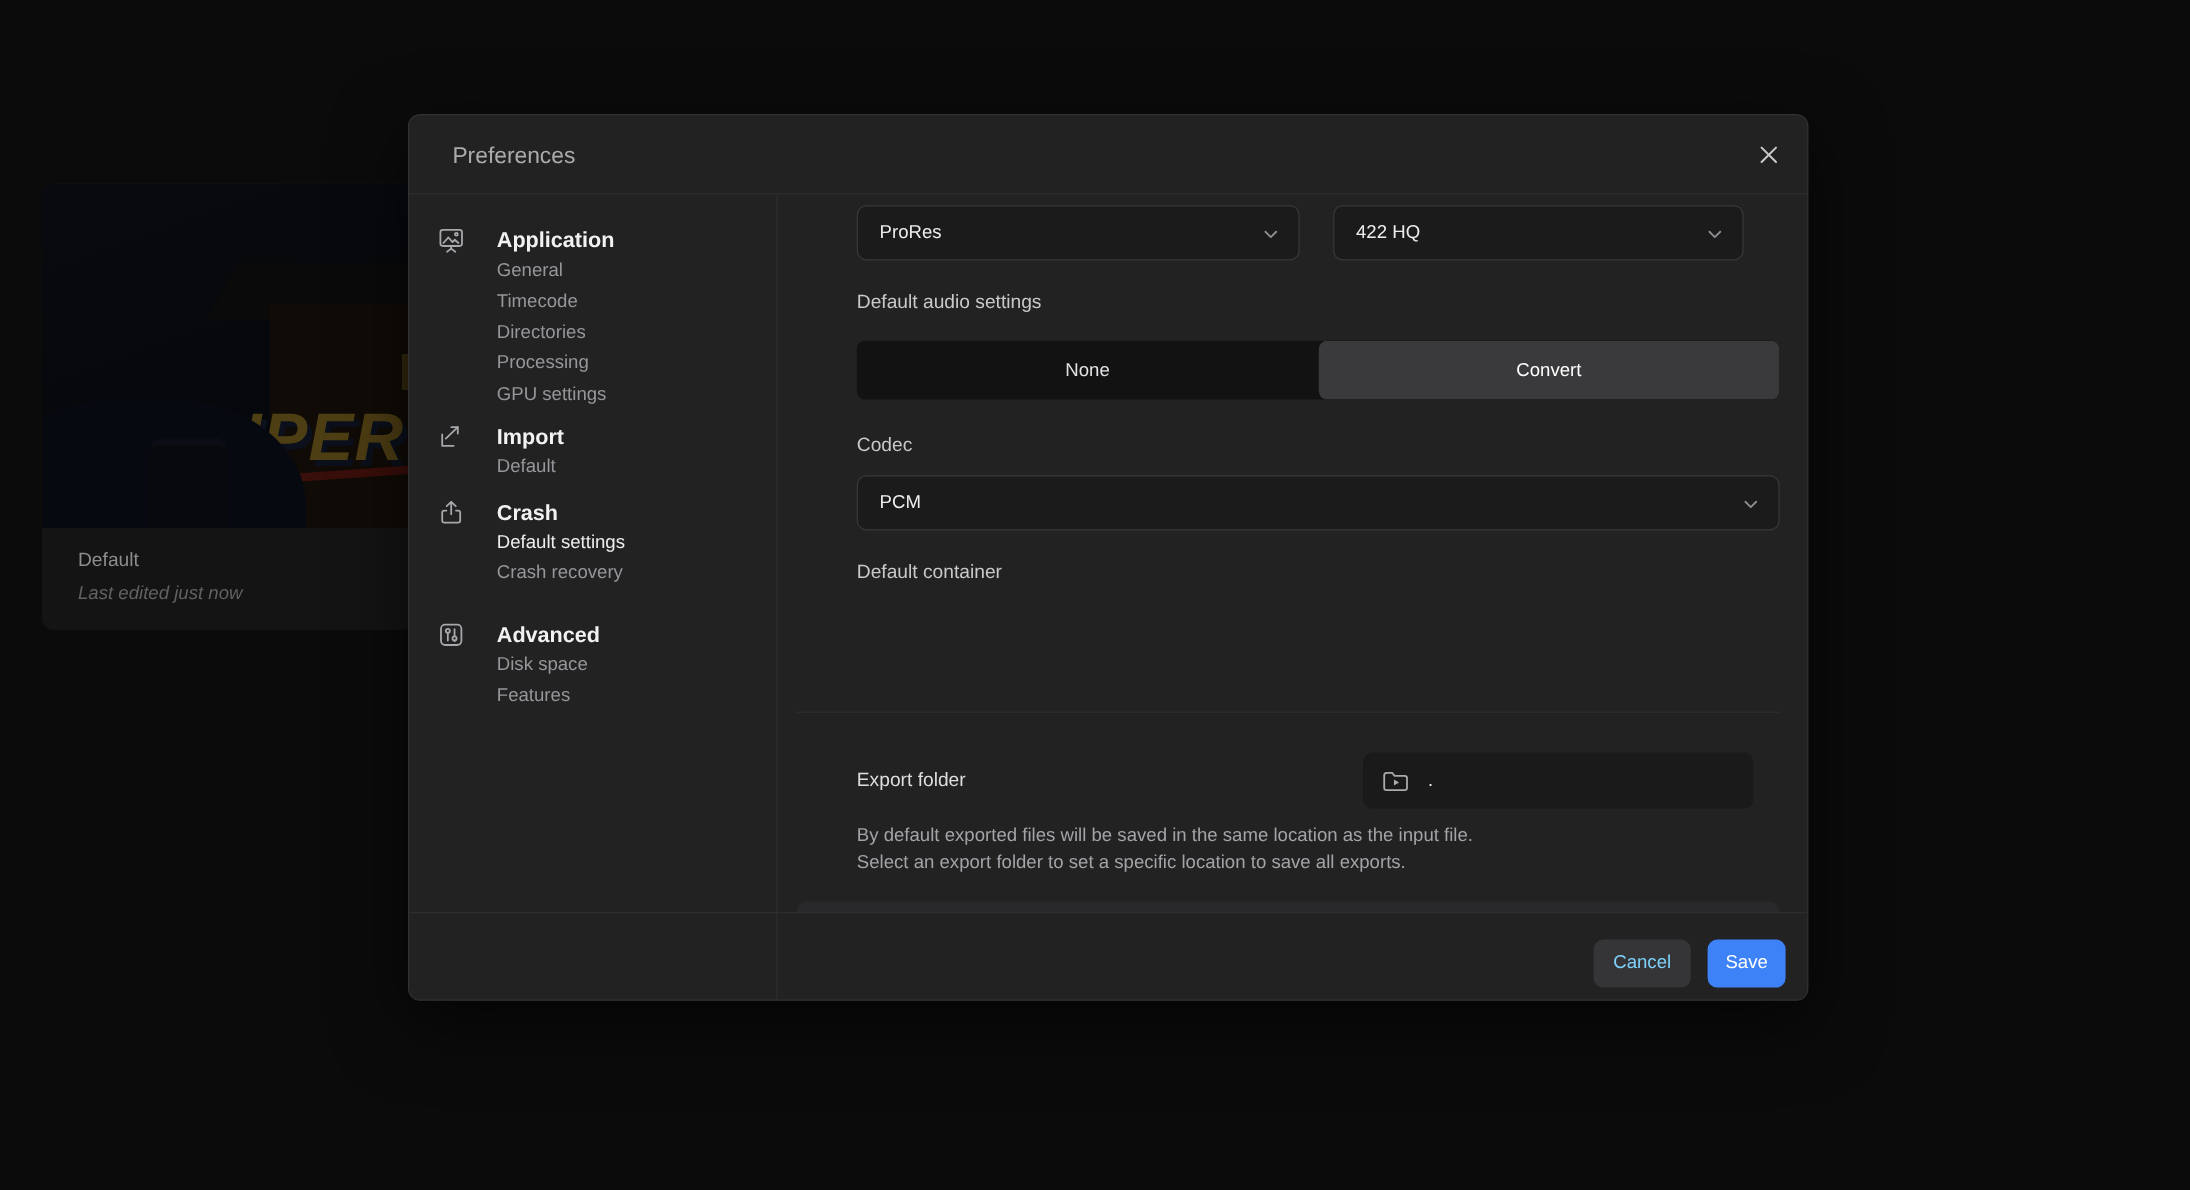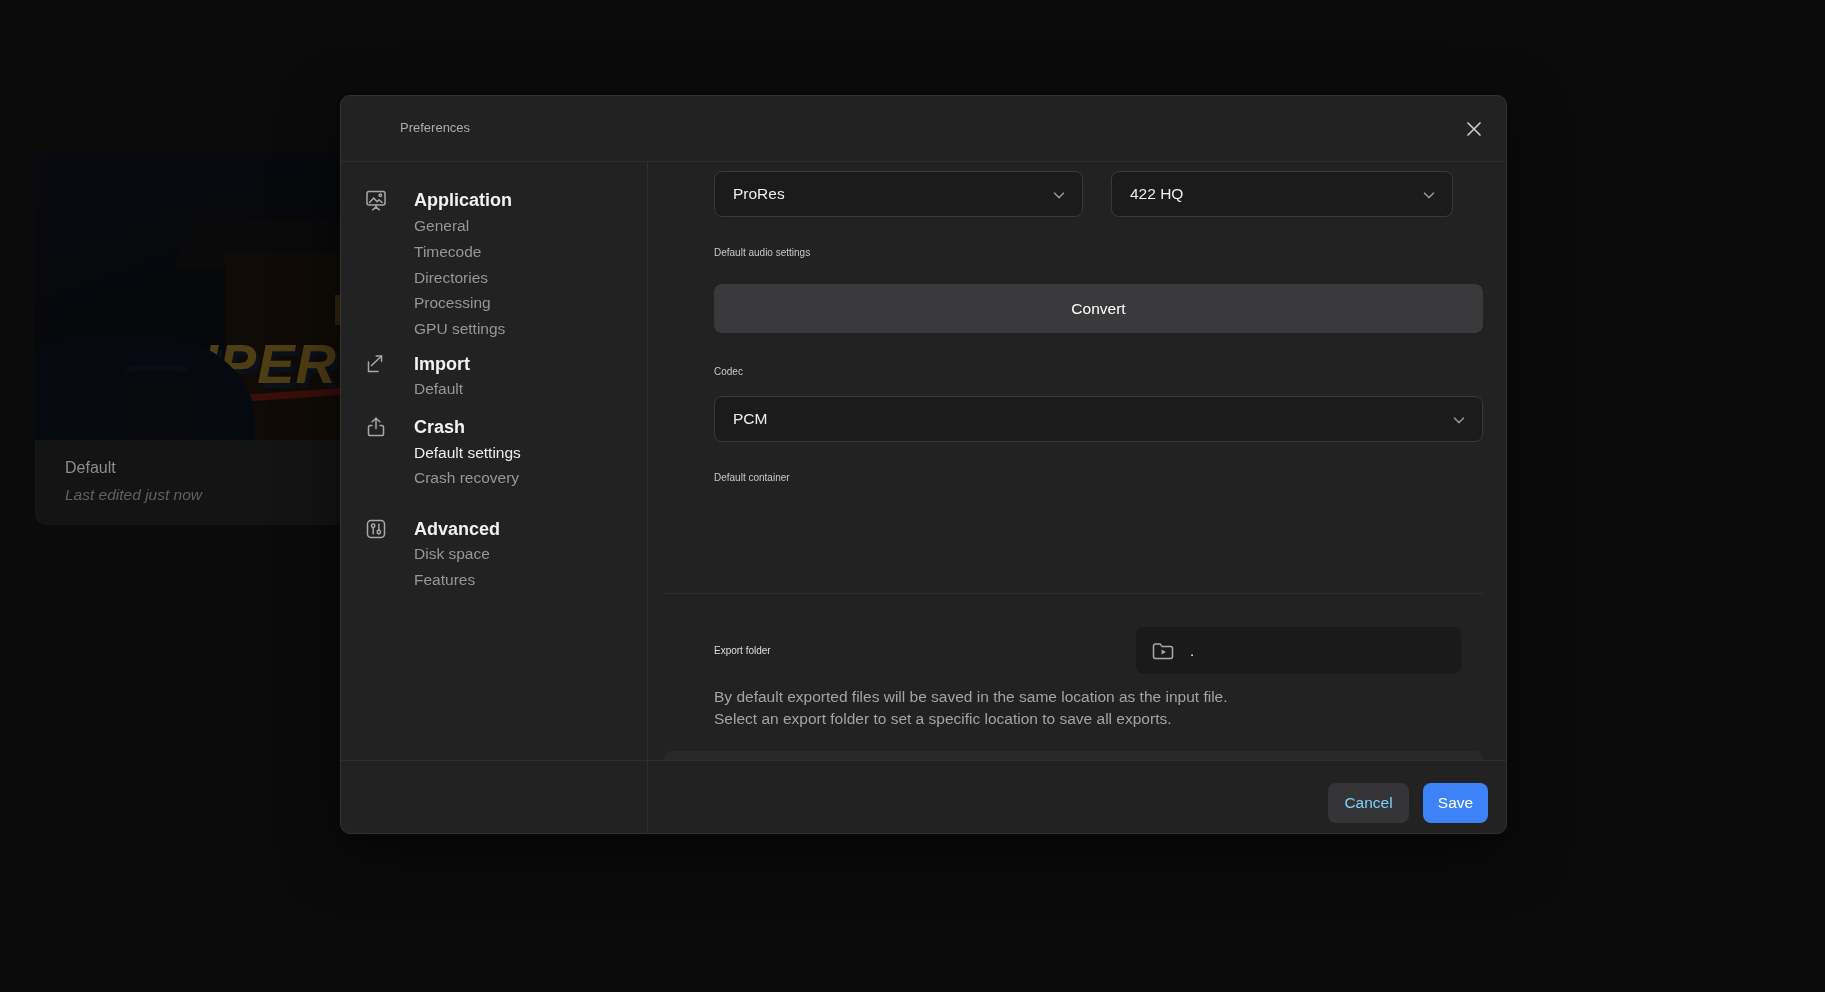--- a/index.html
+++ b/index.html
@@ -30,36 +30,36 @@
   .bg-card-meta { padding:19px 0 0 30px; }
   .bg-card-title { font-size:16px; color:#8d8d90; }
   .bg-card-sub { margin-top:9px; font-size:15.5px; font-style:italic; color:#616164; }
 
   
   .dialog { position:absolute; left:340px; top:95px; width:1167px; height:739px;
             background:#222223; border:1px solid #323234; border-radius:10px;
             box-shadow:0 18px 60px rgba(0,0,0,0.6); }
   .dlg-header { position:absolute; left:0; top:0; width:100%; height:66px;
                 border-bottom:1px solid #2e2e30; }
-  .dlg-title { position:absolute; left:36px; top:24px; font-size:13px; color:#ababad;margin-left:23px; }
+  .dlg-title { position:absolute; left:36px; top:24px; font-size:19px; color:#ababad; }
   .dlg-close { position:absolute; right:16px; top:17px; width:32px; height:32px;
                display:flex; align-items:center; justify-content:center; cursor:pointer;
                border-radius:6px; }
   .sidebar-divider { position:absolute; left:306px; top:66px; bottom:0; width:1px; background:#2e2e30; }
 
   
   .side-icon { position:absolute; left:23px; width:24px; height:24px; color:#a7a7ac; }
   .side-title { position:absolute; left:73px; font-size:18px; font-weight:700; color:#f2f2f3;
                 line-height:24px; cursor:pointer; }
   .side-item { position:absolute; left:73px; font-size:15.5px; color:#96969b;
                line-height:26px; cursor:pointer; }
   .side-item.active { color:#edeef0; }
 
   
-  .fld-label { position:absolute; font-size:10px; color:#c9c9cc; line-height:20px; }
+  .fld-label { position:absolute; font-size:16px; color:#c9c9cc; line-height:20px; }
   .select { position:absolute; height:46px; background:#1b1b1c; border:1px solid #39393c;
             border-radius:8px; display:flex; align-items:center; padding:0 18px;
             cursor:pointer; }
   .select .val { font-size:15.5px; color:#ededef;text-align:center; }
   .select .chev { position:absolute; right:14px; top:14px; }
   .seg { position:absolute; left:373px; top:188px; width:769px; height:49px;
          background:#121213; border-radius:7px; display:flex; overflow:hidden; }
   .seg-opt { flex:1; display:flex; align-items:center; justify-content:center;
              font-size:15.5px; color:#e3e3e6; cursor:pointer; }
   .seg-opt.selected { background:#3a3a3d; border-radius:7px; color:#ffffff; }
@@ -182,20 +182,21 @@
     <span class="chev">
       <svg width="18" height="18" viewBox="0 0 24 24">
           <path d="M6 9.5l6 6 6-6" stroke="#8e8e93" stroke-width="2" fill="none" stroke-linecap="round" stroke-linejoin="round"></path>
         </svg>
     </span>
   </div>
 
   <div class="fld-label" style="left:373px; top:147px">Default audio settings</div>
 
   <div class="seg">
+    <div class="seg-opt">None</div>
     <div class="seg-opt selected">Convert</div>
   </div>
 
   <div class="fld-label" style="left:373px; top:266px">Codec</div>
   <div class="select" style="left:373px; top:300px; width:769px">
     <span class="val">PCM</span>
     <span class="chev">
       <svg width="18" height="18" viewBox="0 0 24 24">
           <path d="M6 9.5l6 6 6-6" stroke="#8e8e93" stroke-width="2" fill="none" stroke-linecap="round" stroke-linejoin="round"></path>
         </svg>

